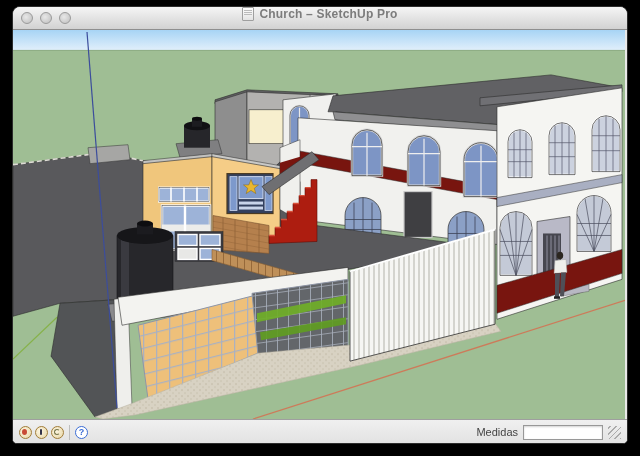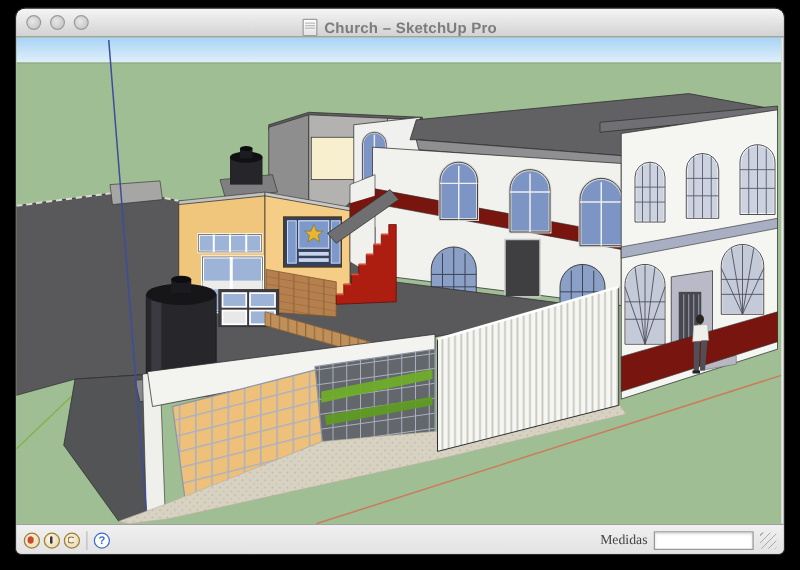--- a/index.html
+++ b/index.html
@@ -6,21 +6,21 @@
     font-family:"Liberation Sans",sans-serif;-webkit-font-smoothing:antialiased;}
   .screen{position:relative;width:640px;height:456px;background:#000;}
   .window{position:absolute;left:12px;top:6px;width:614px;height:436px;border-radius:8px 8px 5px 5px;
     overflow:hidden;background:#e9e9e9;border:1px solid #2c2c2c;box-shadow:0 8px 22px rgba(0,0,0,.8);}
   
   .titlebar{position:relative;height:22px;background:linear-gradient(#f5f5f5,#d2d2d2);
     border-bottom:1px solid #8f8f8f;}
   .lights{position:absolute;left:8px;top:5px;display:flex;gap:7px;}
   .light{width:12px;height:12px;border-radius:50%;background:radial-gradient(circle at 4px 4px,#e8e8e8,#bdbdbd);
     border:1px solid #9a9a9a;box-sizing:border-box;}
-  .titlewrap{height:22px;display:flex;align-items:flex-end;justify-content:center;gap:5px;}
+  .titlewrap{height:22px;display:flex;align-items:flex-start;justify-content:center;gap:5px;}
   .doc-icon{width:10px;height:12px;background:linear-gradient(#fff,#e3e3e3);border:1px solid #9f9f9f;
     border-radius:1px;position:relative;}
   .doc-icon:before{content:"";position:absolute;left:1px;top:2px;right:1px;height:1px;background:#bbb;
     box-shadow:0 2px 0 #bbb,0 4px 0 #bbb;}
   .title{font-size:12px;font-weight:700;color:#7c7c7c;letter-spacing:.2px;}
   
   .viewport{position:relative;width:612px;height:389px;background:#9fbe94;}
   .viewport svg{display:block;}
   
   .statusbar{height:24px;display:flex;align-items:center;padding:0 6px;background:linear-gradient(#f0f0f0,#e2e2e2);
@@ -29,21 +29,21 @@
     background:radial-gradient(circle at 4px 4px,#fdf6e1,#e6d5a6);margin-right:3px;position:relative;flex:none;}
   .badge .g1{position:absolute;left:2px;top:2px;width:5px;height:6px;border-radius:50%;background:#c84a35;}
   .badge .g2{position:absolute;left:4px;top:2px;width:2px;height:6px;background:#33334a;border-radius:1px;}
   .badge .g3{position:absolute;left:2px;top:2px;width:6px;height:6px;border:1.4px solid #77764a;
     border-right-color:transparent;border-radius:50%;box-sizing:border-box;}
   .divider{width:1px;height:15px;background:#bdbdbd;margin:0 5px 0 2px;flex:none;}
   .help{width:13px;height:13px;border-radius:50%;border:1.5px solid #3a6cd4;color:#3a6cd4;font-weight:700;
     font-size:9px;line-height:10px;text-align:center;box-sizing:border-box;background:#fff;margin-right:6px;flex:none;}
   .hint{color:#222;}
   .spacer{flex:1;}
-  .medidas-label{color:#444;margin-right:5px;font-family:Liberation Serif, serif;}
+  .medidas-label{color:#444;margin-right:5px;}
   .medidas-input{width:80px;height:15px;border:1px solid #989898;background:#fff;box-sizing:border-box;
     box-shadow:inset 0 1px 2px rgba(0,0,0,.18);font-size:10px;padding:0 3px;}
   .grip{width:13px;height:13px;margin-left:5px;flex:none;
     background:repeating-linear-gradient(315deg,#ababab 0 1px,transparent 1px 4px);}
 </style>
 </head>
 <body>
 
 <div class="screen">
   <div class="window">

